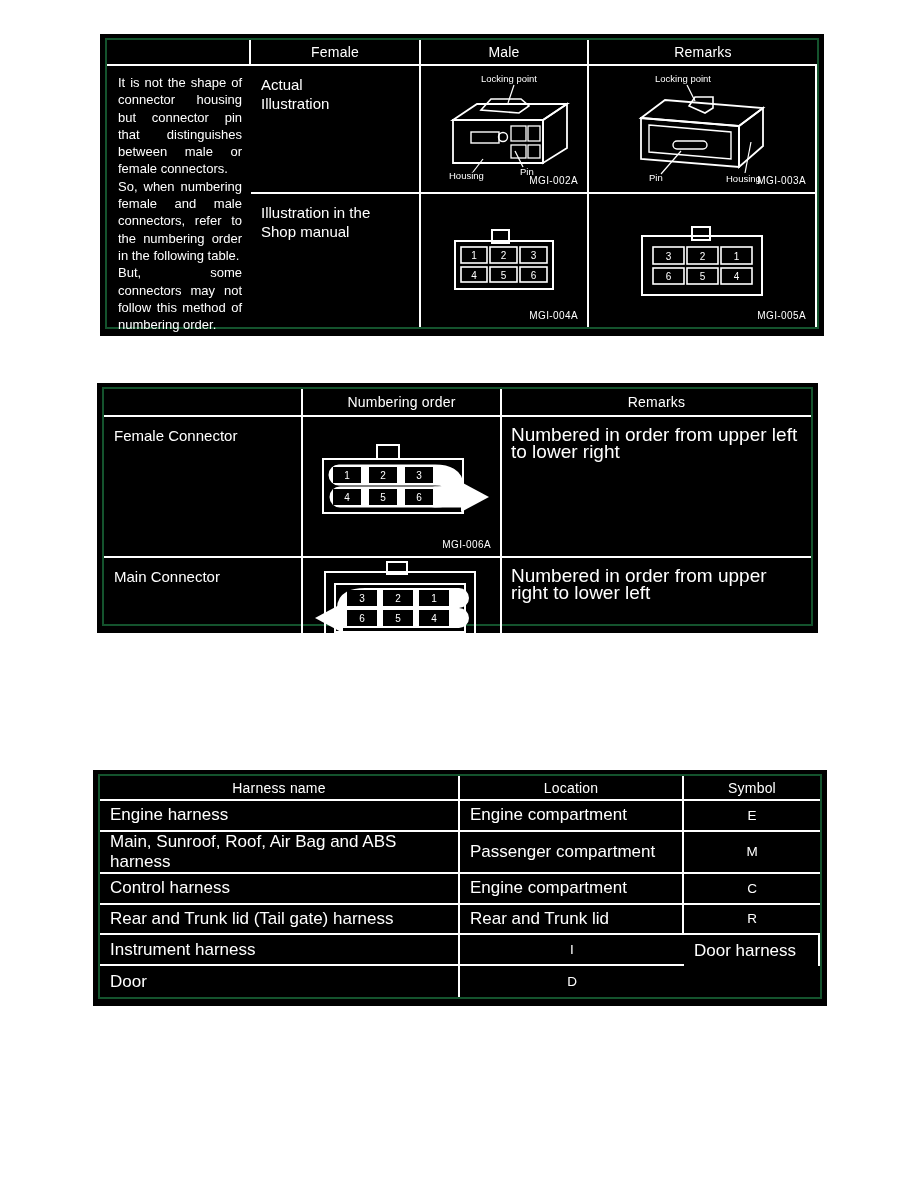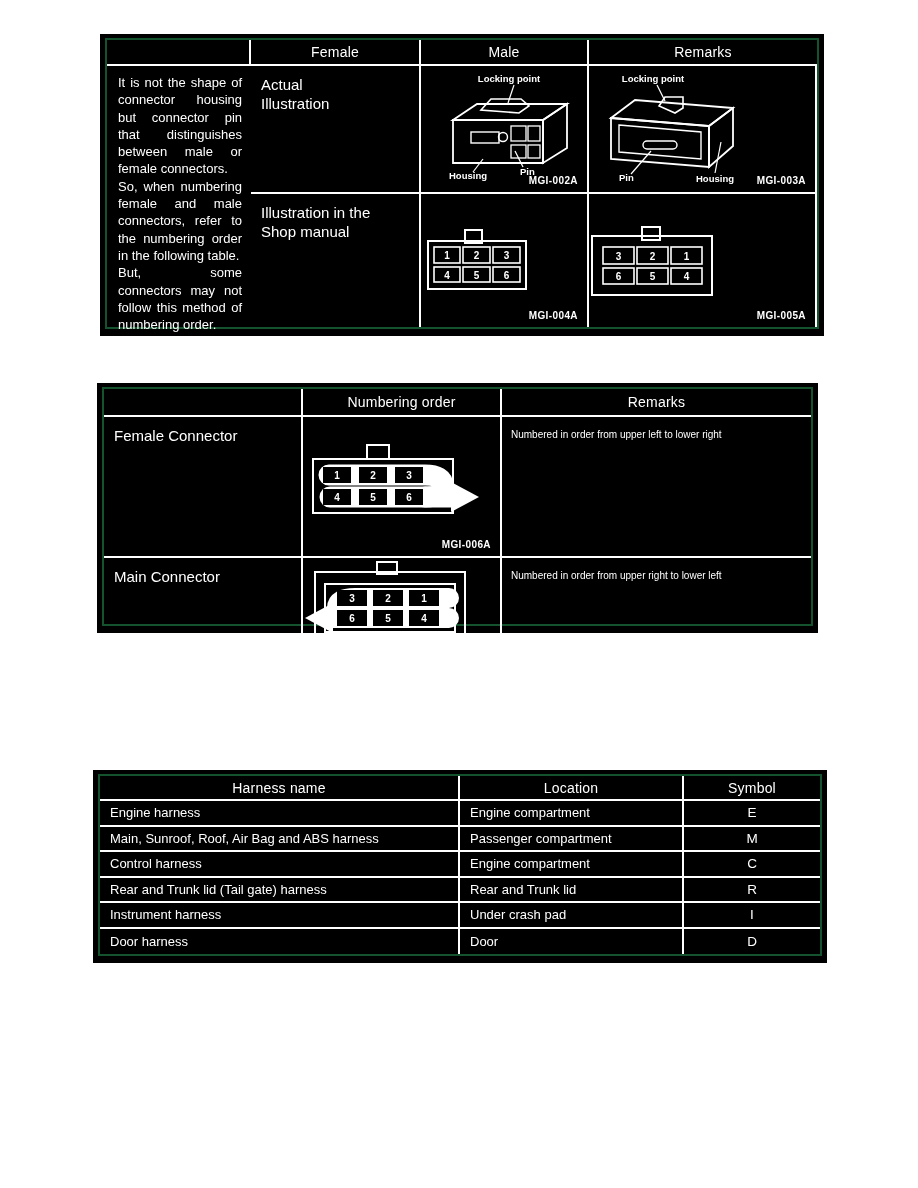--- a/index.html
+++ b/index.html
@@ -34,44 +34,44 @@
     display:flex;align-items:center;justify-content:center;
     font-size:14px;letter-spacing:.2px;
   }
   .rowlabel{
     padding:9px 10px;
     font-size:15px;
     line-height:19px;
     white-space:pre-line;
   }
   .illcell{
-    display:flex;align-items:center;font-weight:bold;
+    display:flex;align-items:center;justify-content:center;
   }
   .caption{
     position:absolute;
     right:9px;bottom:6px;
     font-size:10px;
     letter-spacing:.4px;
   }
   .remarks{
     grid-row:2 / span 2;
     padding:8px 9px 26px 11px;
     font-size:13px;
     line-height:17.3px;
   }
   .remarks p{margin:0;text-align:justify;}
   .numremark{
     padding:9px 8px 6px 9px;
-    font-size:10px;
+    font-size:19px;
     line-height:17px;
   }
   .hcell{
     display:flex;align-items:center;
     padding-left:10px;
-    font-size:13px;
+    font-size:17px;
   }
   .hsym{
     display:flex;align-items:center;justify-content:center;
     font-size:13.5px;
   }
   svg{display:block;}
   svg text{fill:#fff;font-family:"Liberation Sans", sans-serif;}
   svg .ln{stroke:#fff;fill:none;}
   .pinnum{font-size:10px;}
   .lbl{font-size:9.5px;}
@@ -243,21 +243,21 @@
           <text class="pinnum" x="121" y="64" text-anchor="middle">4</text>
         </svg>
         <span class="caption">MGI-007A</span>
       </div>
 
       <div class="cell numremark">Numbered in order from upper right to lower left</div>
 
     </div>
   </div>
 
-  <div class="panel" id="panel3" style="left:93px;top:770px;width:734px;height:193px;">
+  <div class="panel" id="panel3" style="left:93px;top:770px;width:734px;height:236px;">
     <div class="tbl" style="grid-template-columns:360px 224px 1fr;grid-template-rows:25px repeat(6, 1fr);">
 
       <div class="cell br bb hdr">Harness name</div>
       <div class="cell br bb hdr">Location</div>
       <div class="cell bb hdr">Symbol</div>
 
       <div class="cell br bb hcell">Engine harness</div>
       <div class="cell br bb hcell">Engine compartment</div>
       <div class="cell bb hsym">E</div>
 
@@ -267,21 +267,20 @@
 
       <div class="cell br bb hcell">Control harness</div>
       <div class="cell br bb hcell">Engine compartment</div>
       <div class="cell bb hsym">C</div>
 
       <div class="cell br bb hcell">Rear and Trunk lid (Tail gate) harness</div>
       <div class="cell br bb hcell">Rear and Trunk lid</div>
       <div class="cell bb hsym">R</div>
 
       <div class="cell br bb hcell">Instrument harness</div>
-      <div class="cell br bb hcell">Under crash pad</div>
       <div class="cell bb hsym">I</div>
 
       <div class="cell br hcell">Door harness</div>
       <div class="cell br hcell">Door</div>
       <div class="cell hsym">D</div>
 
     </div>
   </div>
 
 </div>

